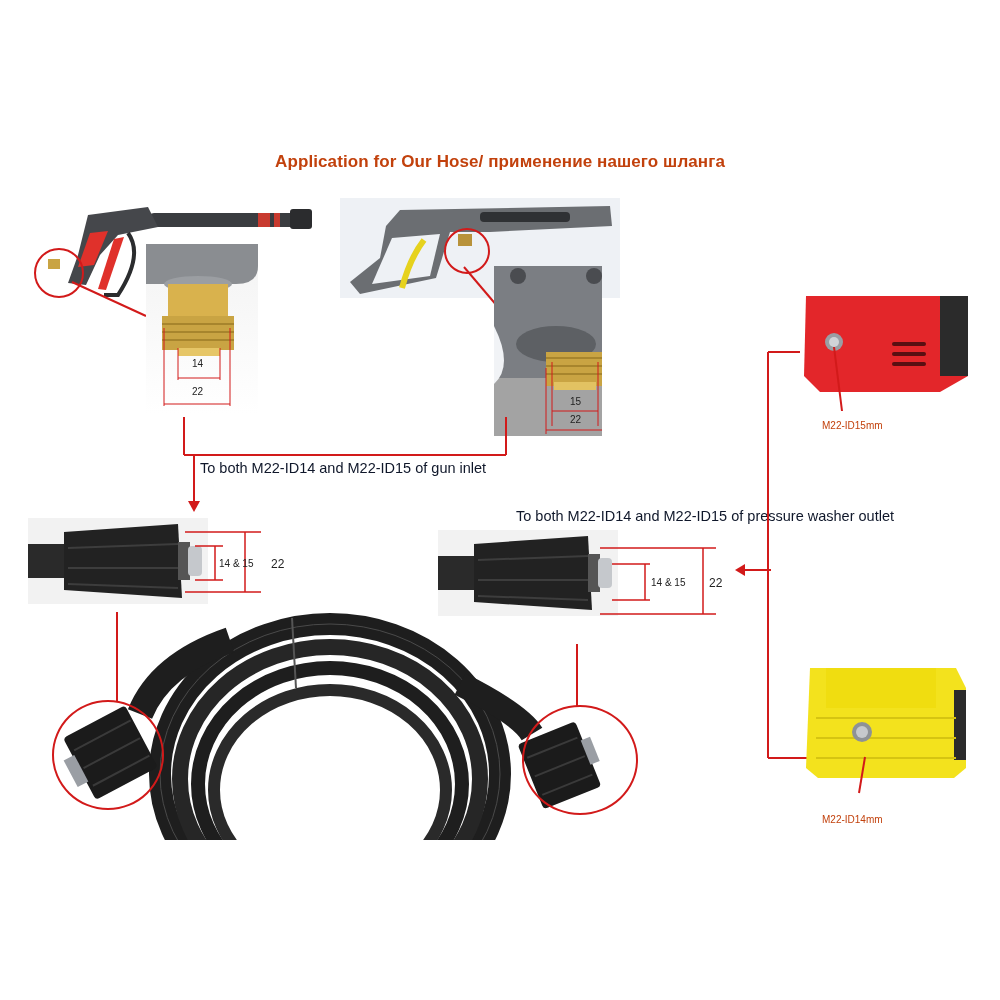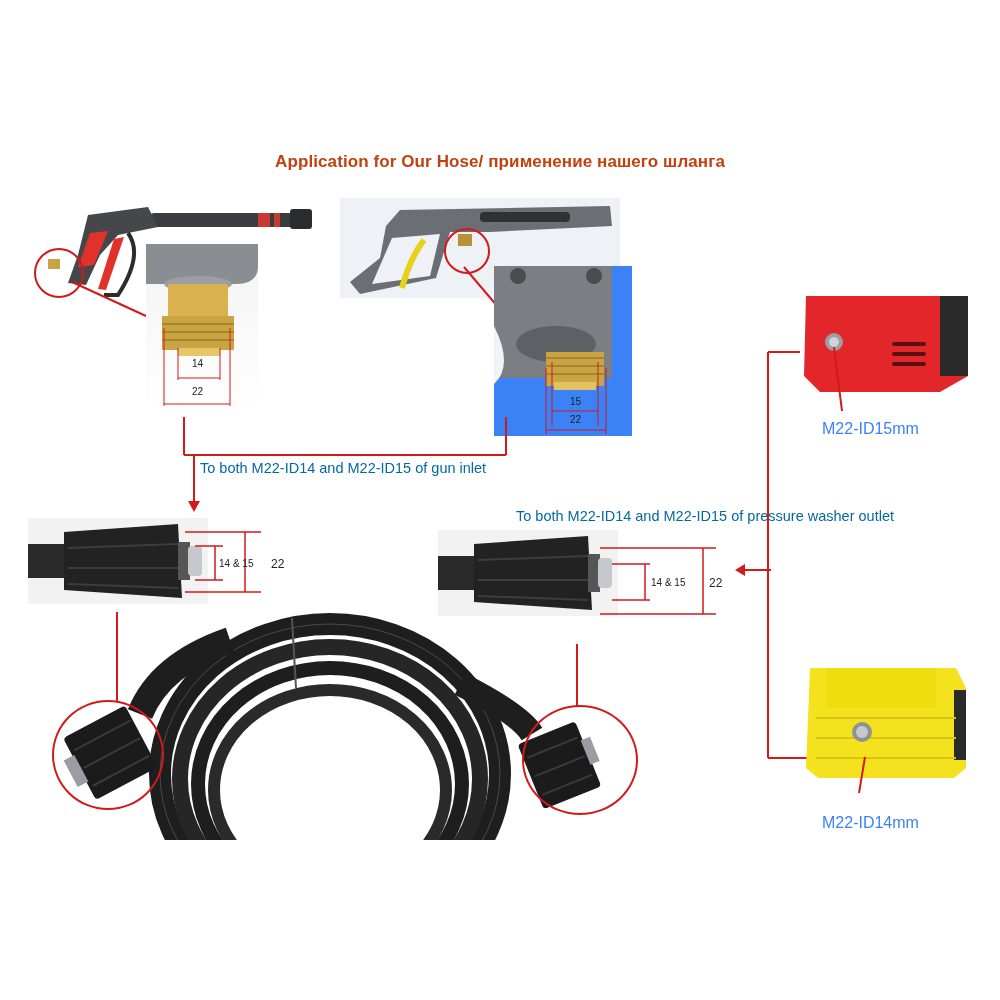--- a/index.html
+++ b/index.html
@@ -1,22 +1,22 @@
 <!DOCTYPE html>
 <html><head>
 <meta charset="utf-8">
 <style>
   html, body { margin:0; padding:0; background:#ffffff; }
   body { width:1000px; height:1000px; position:relative; overflow:hidden; font-family:"Liberation Sans","DejaVu Sans",sans-serif; }
   .abs { position:absolute; }
   .title { left:0; width:1000px; top:152px; text-align:center; font-weight:bold; font-size:17px; color:#c2410c; letter-spacing:0.1px; }
-  .caption { font-size:14.5px; color:#0369a1; white-space:nowrap; }
+  .caption { font-size:14.5px; color:#0f172a; white-space:nowrap; }
   .dimtxt { font-size:10px; color:#222; }
   .dimtxt2 { font-size:12px; color:#222; }
-  .label { font-size:16px; color:#3b82f6; white-space:nowrap; }
+  .label { font-size:10px; color:#c2410c; white-space:nowrap; }
   .photo { overflow:hidden; }
   svg { display:block; }
 </style>
 </head>
 <body>
 
 <div class="abs title">Application for Our Hose/ применение нашего шланга</div>
 
 <div class="abs" style="left:28px;top:195px;width:300px;height:110px;">
   <svg width="300" height="110" viewBox="0 0 300 110">
@@ -73,21 +73,21 @@
     <path d="M52 40 L100 36 L90 78 L32 86 Z" fill="#eef1f5"></path>
     <path d="M84 42 Q70 60 62 90" stroke="#e6d21d" stroke-width="6" fill="none"></path>
     <rect x="118" y="36" width="14" height="12" fill="#b8923a"></rect>
   </svg>
 </div>
 <div class="abs" style="left:444px;top:228px;width:42px;height:42px;border:2px solid #d21a1a;border-radius:50%;"></div>
 <svg class="abs" style="left:462px;top:265px;" width="40" height="45">
     <line x1="2" y1="2" x2="36" y2="42" stroke="#d21a1a" stroke-width="2"></line>
   </svg>
 
-<div class="abs photo" style="left:494px;top:266px;width:138px;height:170px;background:#3b82f6;">
+<div class="abs photo" style="left:494px;top:266px;width:108px;height:170px;background:#a3a3a3;">
   <svg width="118" height="170" viewBox="0 0 118 170">
     <path d="M0 0 L118 0 L118 112 L0 112 Z" fill="#7b7e83"></path>
     <path d="M0 60 Q20 100 0 118 Z" fill="#f1f3f6"></path>
     <circle cx="24" cy="10" r="8" fill="#4a4c50"></circle>
     <circle cx="100" cy="10" r="8" fill="#4a4c50"></circle>
     <ellipse cx="62" cy="78" rx="40" ry="18" fill="#5d6064"></ellipse>
     <rect x="52" y="86" width="58" height="34" fill="#c9a443"></rect>
     <line x1="52" y1="92" x2="110" y2="92" stroke="#a7852d" stroke-width="2"></line>
     <line x1="52" y1="100" x2="110" y2="100" stroke="#a7852d" stroke-width="2"></line>
     <line x1="52" y1="108" x2="110" y2="108" stroke="#a7852d" stroke-width="2"></line>

